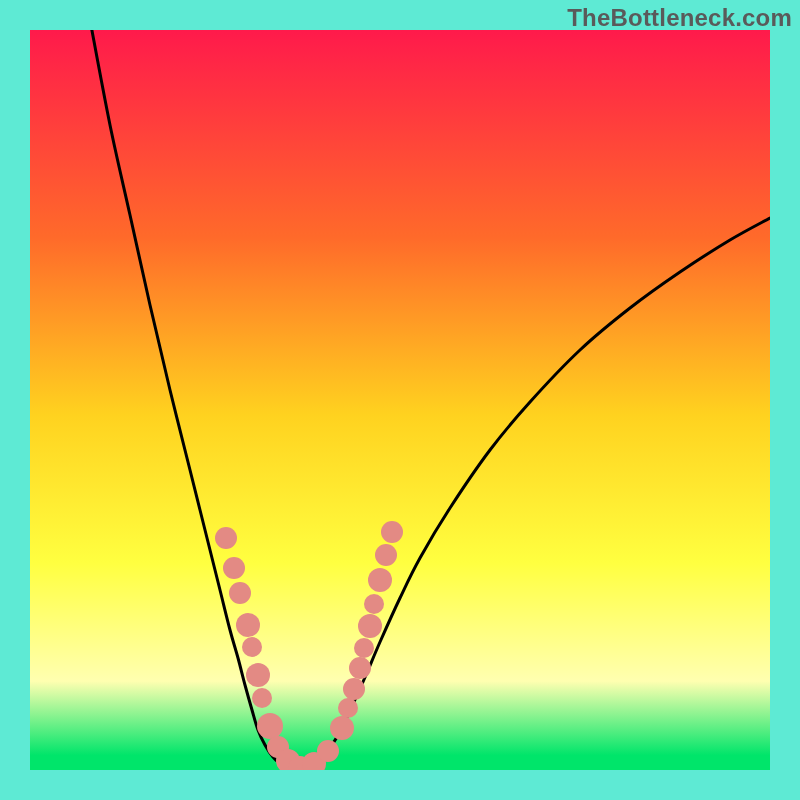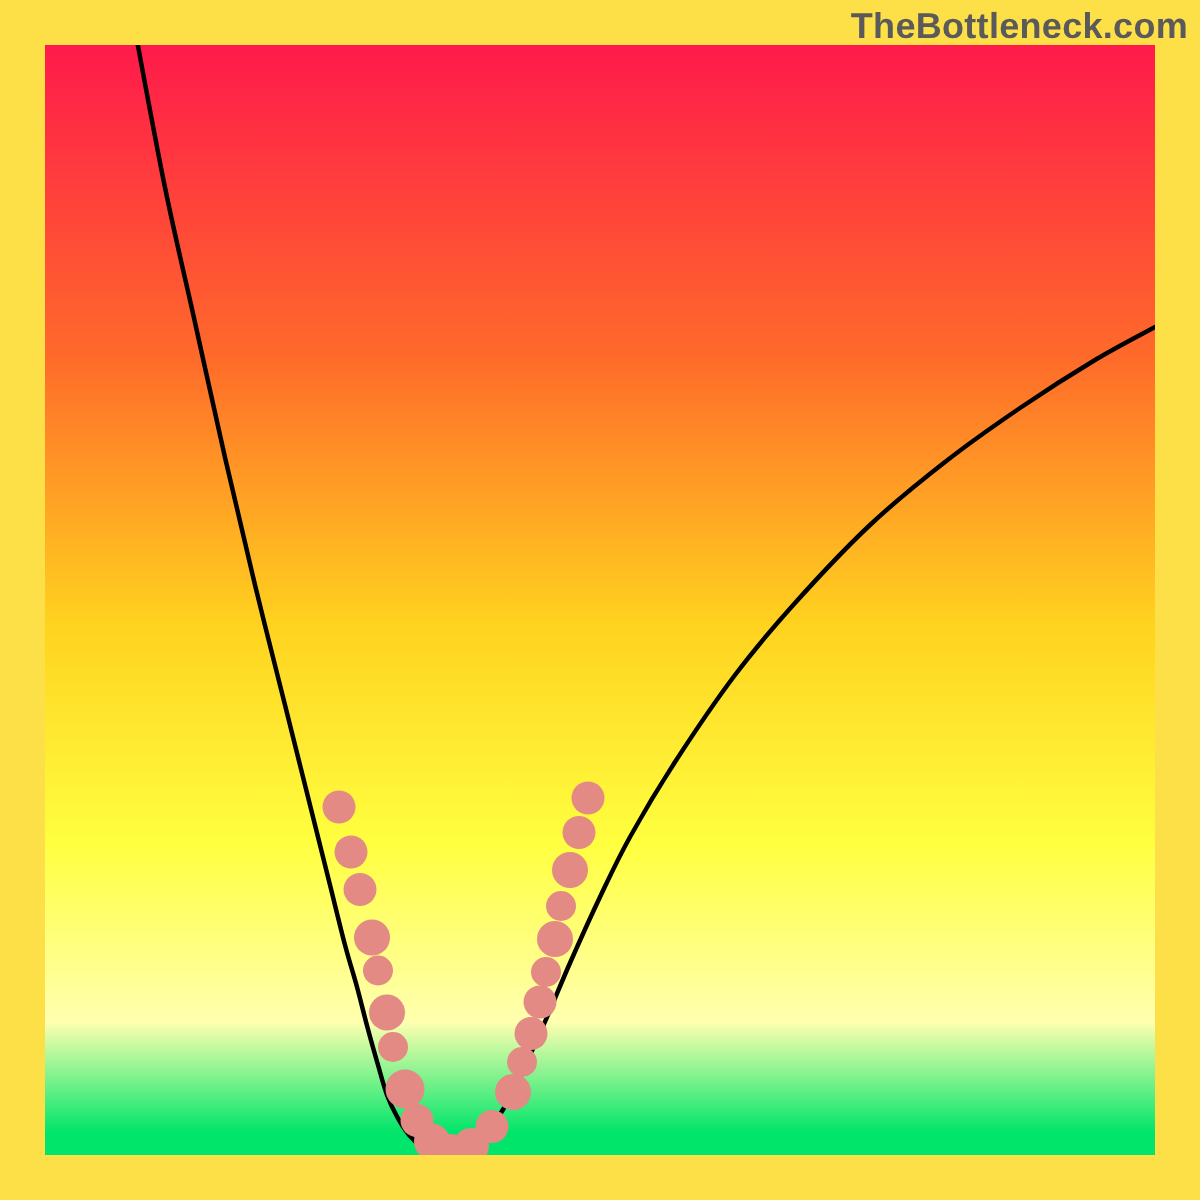--- a/index.html
+++ b/index.html
@@ -10,21 +10,21 @@
     background: #000;
     overflow: hidden;
     font-family: Arial, Helvetica, sans-serif;
   }
   .frame {
     position: absolute;
     left: 0;
     top: 0;
     width: 800px;
     height: 800px;
-    background: #fde047;
+    background: #5eead4;
   }
   .plot-area {
     position: absolute;
     left: 30px;
     top: 30px;
     width: 740px;
     height: 740px;
     overflow: hidden;
   }
   .watermark {

